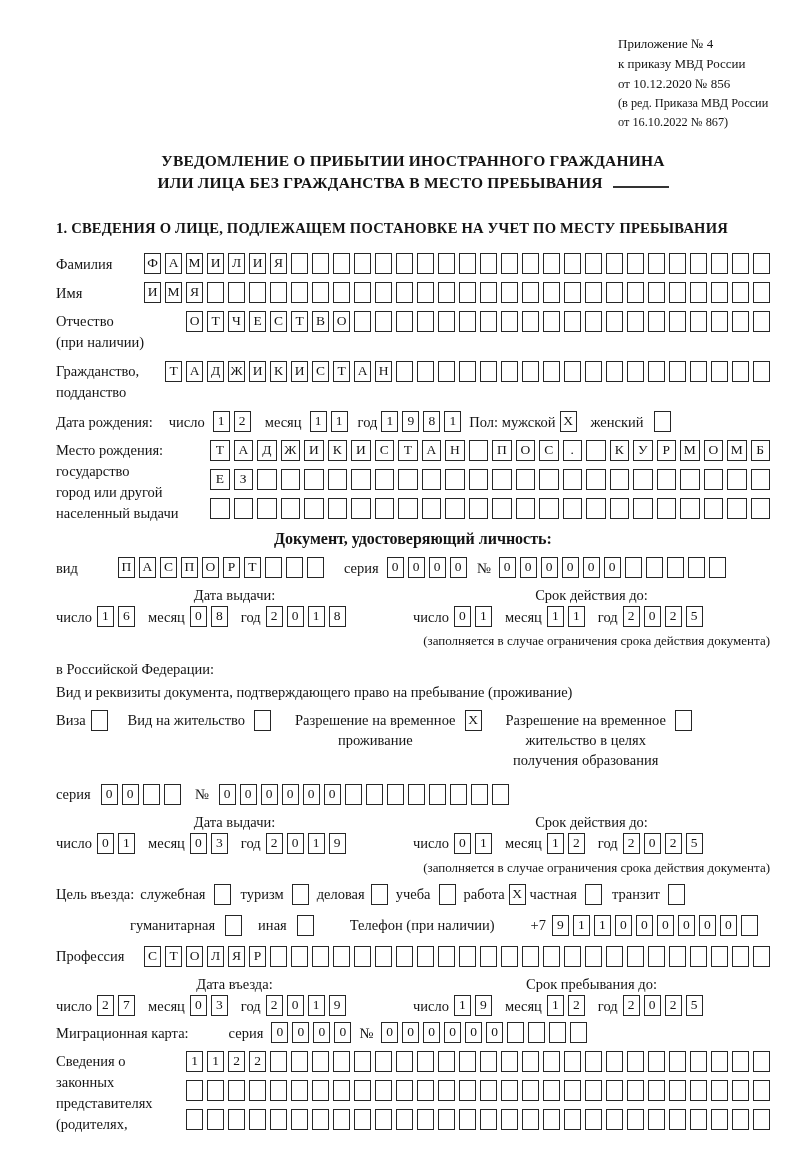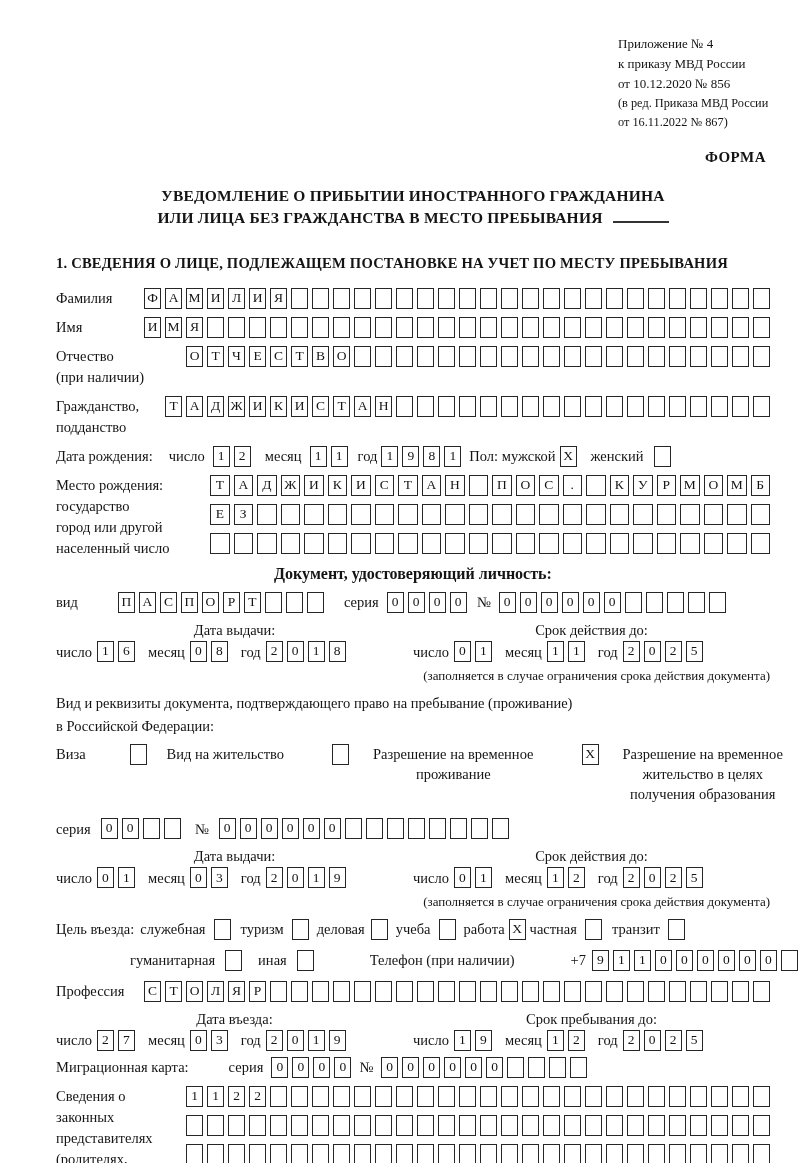--- a/index.html
+++ b/index.html
@@ -22,21 +22,21 @@
   .title-ul{display:inline-block;width:56px;border-bottom:2px solid #333;height:14px;margin-left:10px;}
   .sec-head{font-weight:bold;font-size:14.6px;margin-top:25px;margin-bottom:16px;letter-spacing:.2px;white-space:nowrap;}
   
   .r{display:flex;align-items:center;margin-bottom:8px;}
   .r.top{align-items:flex-start;gap:8px;}
   .lbl{white-space:nowrap;}
   .lblblock div{line-height:21px;white-space:nowrap;}
   .ml-auto{margin-left:auto;}
   .g4{margin-left:4px;} .g6{margin-left:6px;} .g8{margin-left:8px;} .g10{margin-left:10px;}
   .g14{margin-left:14px;} .g16{margin-left:16px;} .g20{margin-left:20px;} .g24{margin-left:24px;}
-  .g36{margin-left:56px;} .g40{margin-left:40px;}
+  .g36{margin-left:36px;} .g40{margin-left:40px;}
   
   .cells{display:inline-flex;flex:none;}
   .cell{
     display:inline-flex;align-items:center;justify-content:center;flex:none;
     width:17px;height:21px;border:1.6px solid #262626;box-sizing:border-box;
     margin-right:4px;font-size:13.5px;background:#fff;
   }
   .cells .cell:last-child{margin-right:0;}
   .wide .cell{width:19.5px;}
   .stack .cells{display:flex;margin-bottom:8px;}
@@ -47,41 +47,40 @@
   .heads .dh{flex:1;text-align:center;white-space:nowrap;}
   .halves{display:flex;margin-bottom:6px;}
   .halves .half{flex:1;display:flex;align-items:center;}
   .half .lbl{margin-right:5px;}
   .half .cells{margin-right:13px;}
   .half .cells:last-child{margin-right:0;}
   .note{font-size:13px;text-align:right;margin-bottom:8px;white-space:nowrap;}
   .para{line-height:23px;margin-bottom:4px;}
   
   .opts{display:flex;align-items:flex-start;margin:6px 0 14px 0;}
-  .opt{display:flex;align-items:flex-start;gap:39px;}
+  .opt{display:flex;align-items:flex-start;}
   .opt .olbl{text-align:center;line-height:20px;white-space:nowrap;}
   .opt .cells{margin-left:9px;margin-top:0;}
   
   .reps{display:flex;align-items:flex-start;margin-top:2px;}
   .reps .lblblock{width:124px;flex:none;}
 </style>
 </head>
 <body>
 
 <div class="page">
 
   <div class="appendix">
     <div class="al">Приложение № 4</div>
     <div class="al">к приказу МВД России</div>
     <div class="al">от 10.12.2020 № 856</div>
     <div class="rl">(в ред. Приказа МВД России</div>
-    <div class="rl">от 16.11.2022 № 867)</div>
-  </div>
-
-  <div class="forma">ФОРМА</div>
+    <div class="rl">от 16.10.2022 № 867)</div>
+  </div>
+
 
   <div class="title">
     <div>УВЕДОМЛЕНИЕ О ПРИБЫТИИ ИНОСТРАННОГО ГРАЖДАНИНА</div>
     <div><span>ИЛИ ЛИЦА БЕЗ ГРАЖДАНСТВА В МЕСТО ПРЕБЫВАНИЯ</span><span class="title-ul"></span></div>
   </div>
 
   <div class="sec-head">1. СВЕДЕНИЯ О ЛИЦЕ, ПОДЛЕЖАЩЕМ ПОСТАНОВКЕ НА УЧЕТ ПО МЕСТУ ПРЕБЫВАНИЯ</div>
 
   <div class="r">
     <span class="lbl">Фамилия</span>
@@ -257,21 +256,21 @@
     <span class="cells g10">
         <span class="cell"></span>
       </span>
   </div>
 
   <div class="r top" style="margin-bottom:2px;">
     <span class="lblblock">
       <div>Место рождения:</div>
       <div>государство</div>
       <div>город или другой</div>
-      <div>населенный число</div>
+      <div>населенный выдачи</div>
     </span>
     <span class="ml-auto stack wide">
       <span class="cells">
           <span class="cell">Т</span>
           <span class="cell">А</span>
           <span class="cell">Д</span>
           <span class="cell">Ж</span>
           <span class="cell">И</span>
           <span class="cell">К</span>
           <span class="cell">И</span>
@@ -427,22 +426,22 @@
           <span class="cell">2</span>
           <span class="cell">0</span>
           <span class="cell">2</span>
           <span class="cell">5</span>
         </span>
     </span>
   </div>
   <div class="note">(заполняется в случае ограничения срока действия документа)</div>
 
   <div class="para">
+    <div>в Российской Федерации:</div>
     <div>Вид и реквизиты документа, подтверждающего право на пребывание (проживание)</div>
-    <div>в Российской Федерации:</div>
   </div>
 
   <div class="opts">
     <span class="opt">
       <span class="olbl">Виза</span>
       <span class="cells" style="margin-left:5px;">
           <span class="cell"></span>
         </span>
     </span>
     <span class="opt g20">

